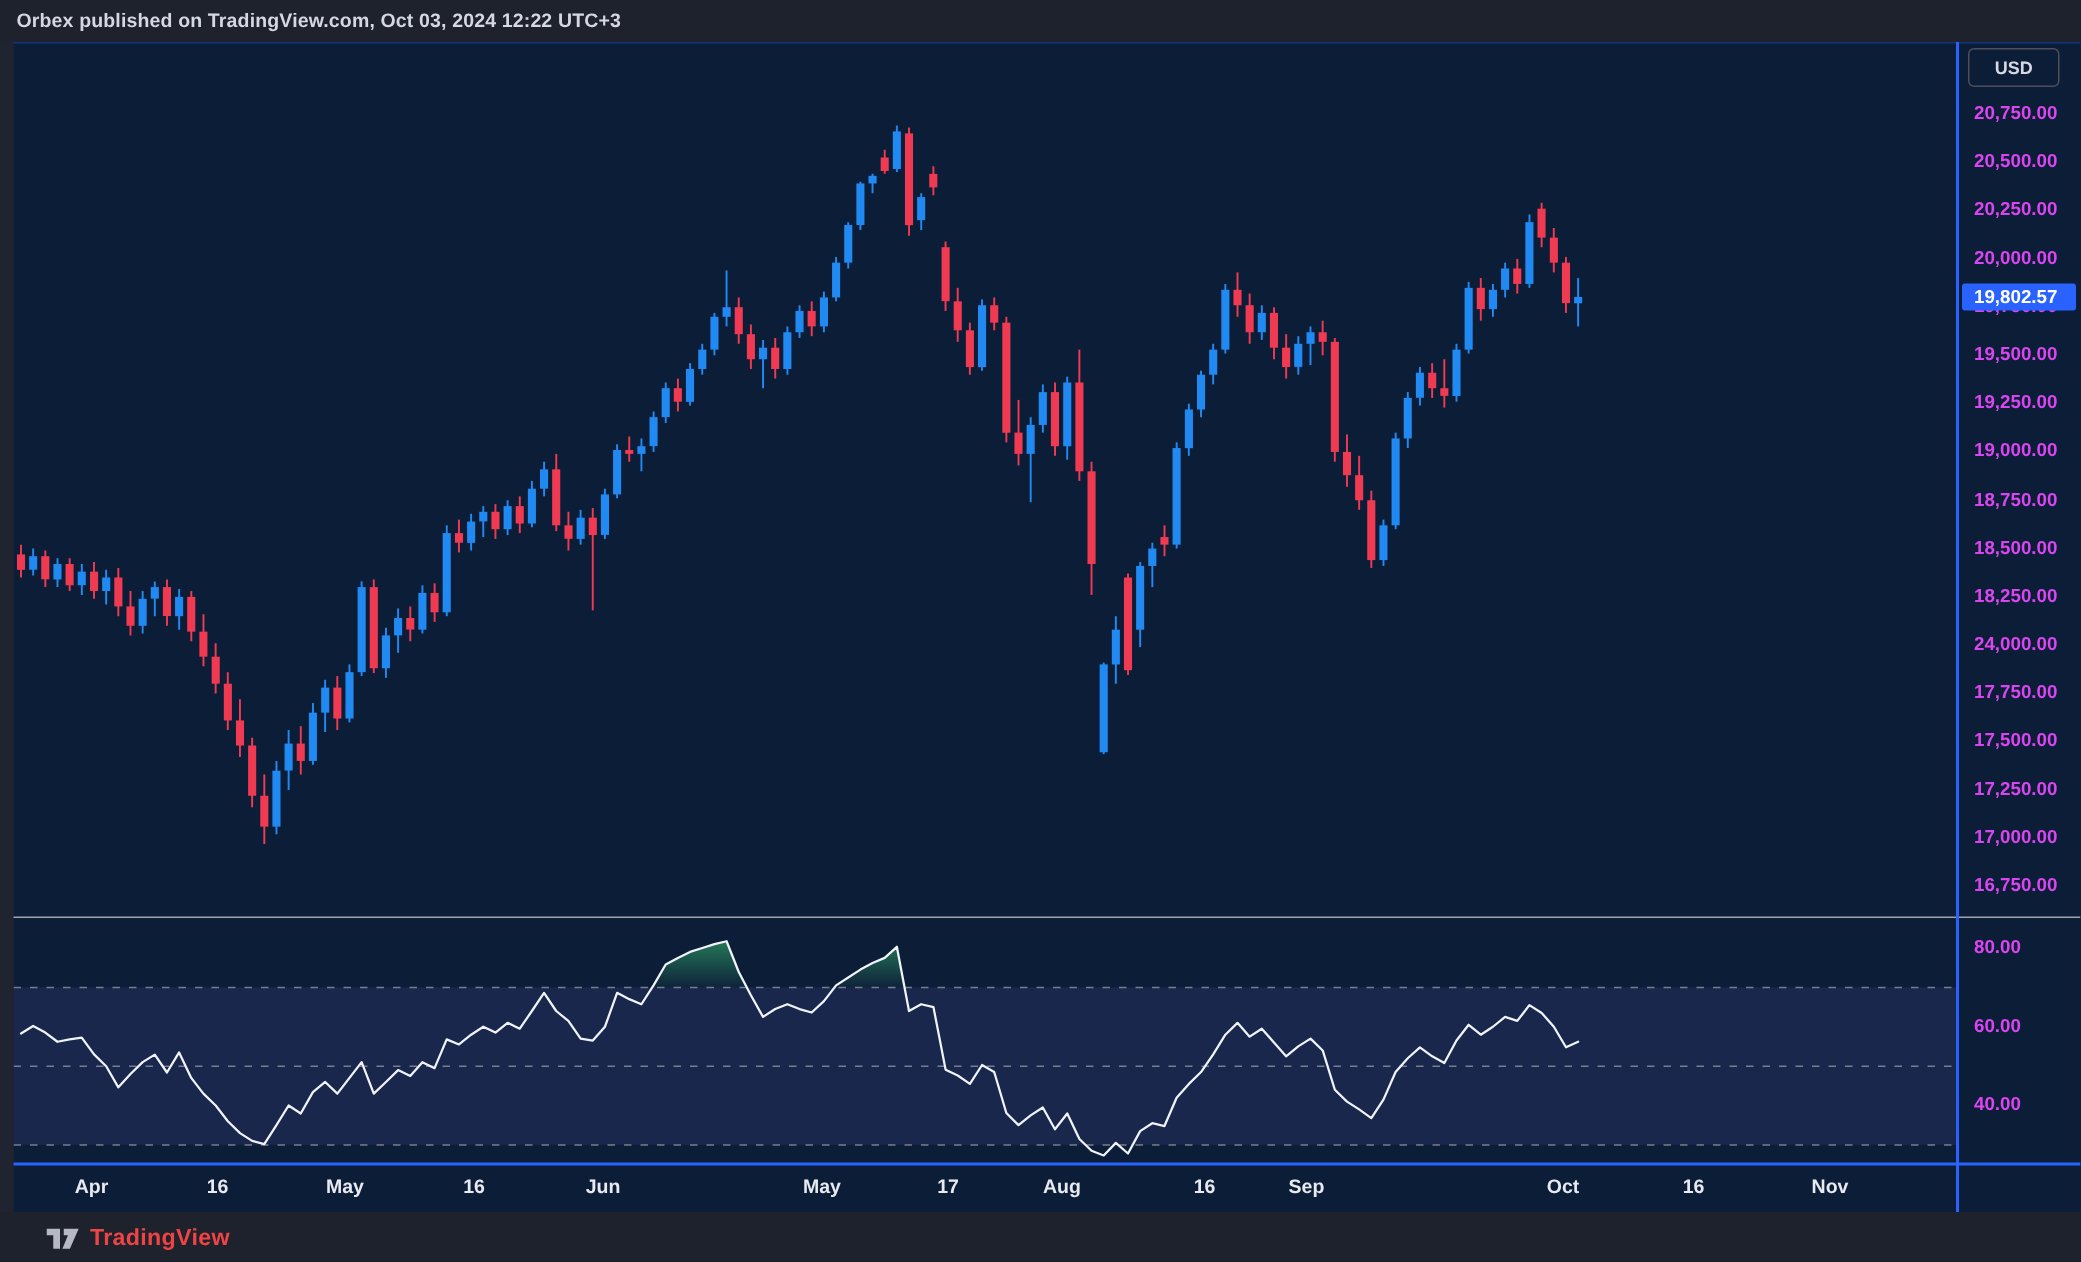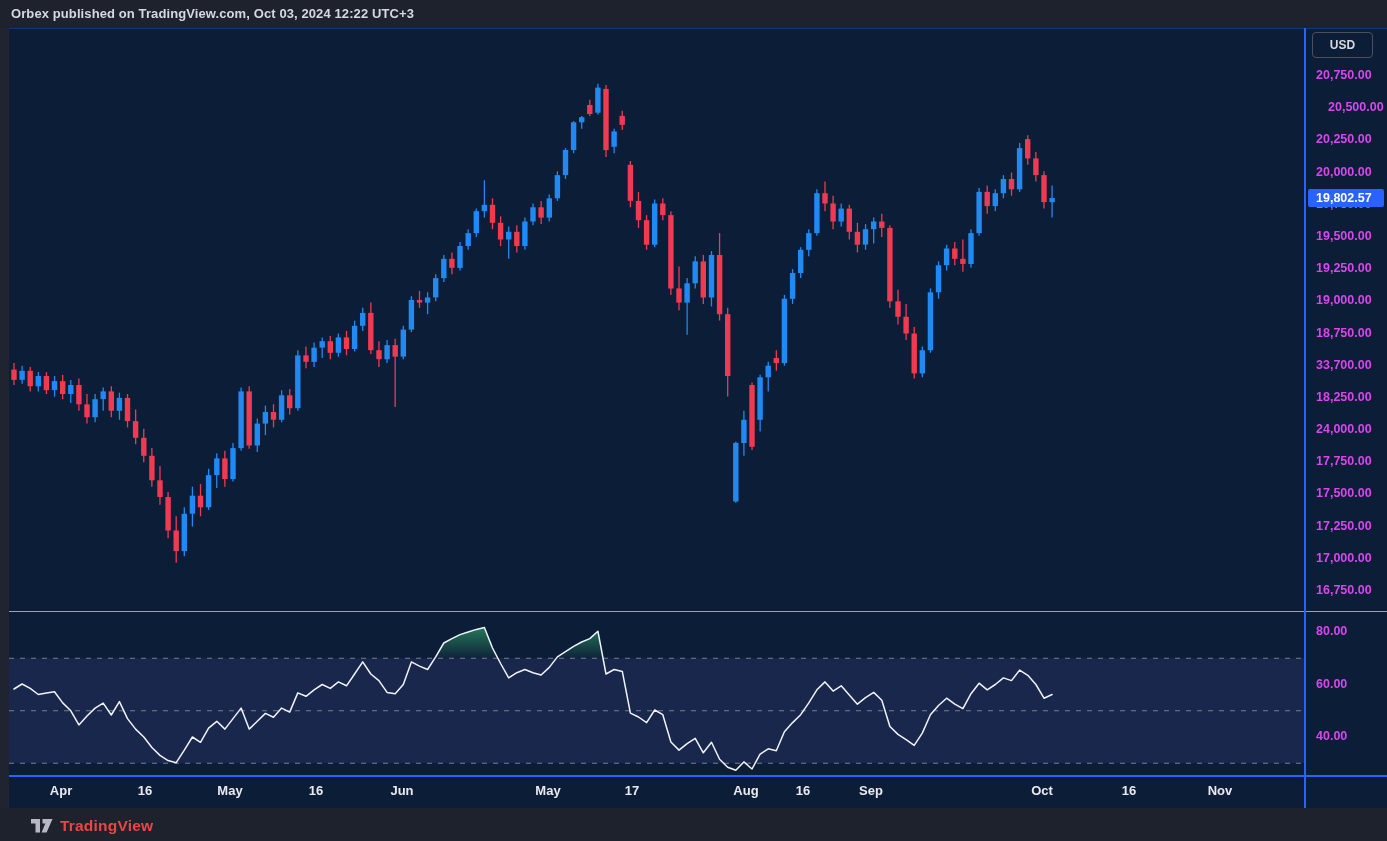--- a/index.html
+++ b/index.html
@@ -315,29 +315,29 @@
 
   <div class="frame-top"></div>
   <div class="pane-sep"></div>
   <div class="frame-bottom"></div>
   <div class="frame-right"></div>
 
   <div id="price-axis">
     <div id="usd-btn">USD</div>
 
   <div class="axis-label" style="top: 40px;">20,750.00</div>
-      <div class="axis-label" style="top: 72.1875px; margin-left: 12px;">20,500.00</div>
+      <div class="axis-label" style="top: 72.1875px;">20,500.00</div>
       <div class="axis-label" style="top: 104.375px;">20,250.00</div>
       <div class="axis-label" style="top: 136.562px;">20,000.00</div>
       <div class="axis-label" style="top: 168.75px;">19,750.00</div>
       <div class="axis-label" style="top: 200.938px;">19,500.00</div>
       <div class="axis-label" style="top: 233.125px;">19,250.00</div>
       <div class="axis-label" style="top: 265.312px;">19,000.00</div>
       <div class="axis-label" style="top: 297.5px;">18,750.00</div>
-      <div class="axis-label" style="top: 329.688px;">33,700.00</div>
+      <div class="axis-label" style="top: 329.688px;">18,500.00</div>
       <div class="axis-label" style="top: 361.875px;">18,250.00</div>
       <div class="axis-label" style="top: 394.062px;">24,000.00</div>
       <div class="axis-label" style="top: 426.25px;">17,750.00</div>
       <div class="axis-label" style="top: 458.438px;">17,500.00</div>
       <div class="axis-label" style="top: 490.625px;">17,250.00</div>
       <div class="axis-label" style="top: 522.812px;">17,000.00</div>
       <div class="axis-label" style="top: 555px;">16,750.00</div>
       <div class="axis-label" style="top: 596px;">80.00</div>
       <div class="axis-label" style="top: 648.5px;">60.00</div>
       <div class="axis-label" style="top: 701px;">40.00</div>
@@ -345,21 +345,21 @@
     </div>
 
   <div id="time-axis">
       <div class="time-label" style="left: 52px;">Apr</div>
       <div class="time-label" style="left: 136px;">16</div>
       <div class="time-label" style="left: 221px;">May</div>
       <div class="time-label" style="left: 307px;">16</div>
       <div class="time-label" style="left: 393px;">Jun</div>
       <div class="time-label" style="left: 539px;">May</div>
       <div class="time-label" style="left: 623px;">17</div>
-      <div class="time-label" style="left: 737px;">Aug</div>
+      <div class="time-label" style="left: 699px;">Aug</div>
       <div class="time-label" style="left: 794px;">16</div>
       <div class="time-label" style="left: 862px;">Sep</div>
       <div class="time-label" style="left: 1033px;">Oct</div>
       <div class="time-label" style="left: 1120px;">16</div>
       <div class="time-label" style="left: 1211px;">Nov</div>
     </div>
 
   <div id="footer">
     <div id="tv-logo">
       <svg width="22" height="14" viewBox="0 0 22 14">

